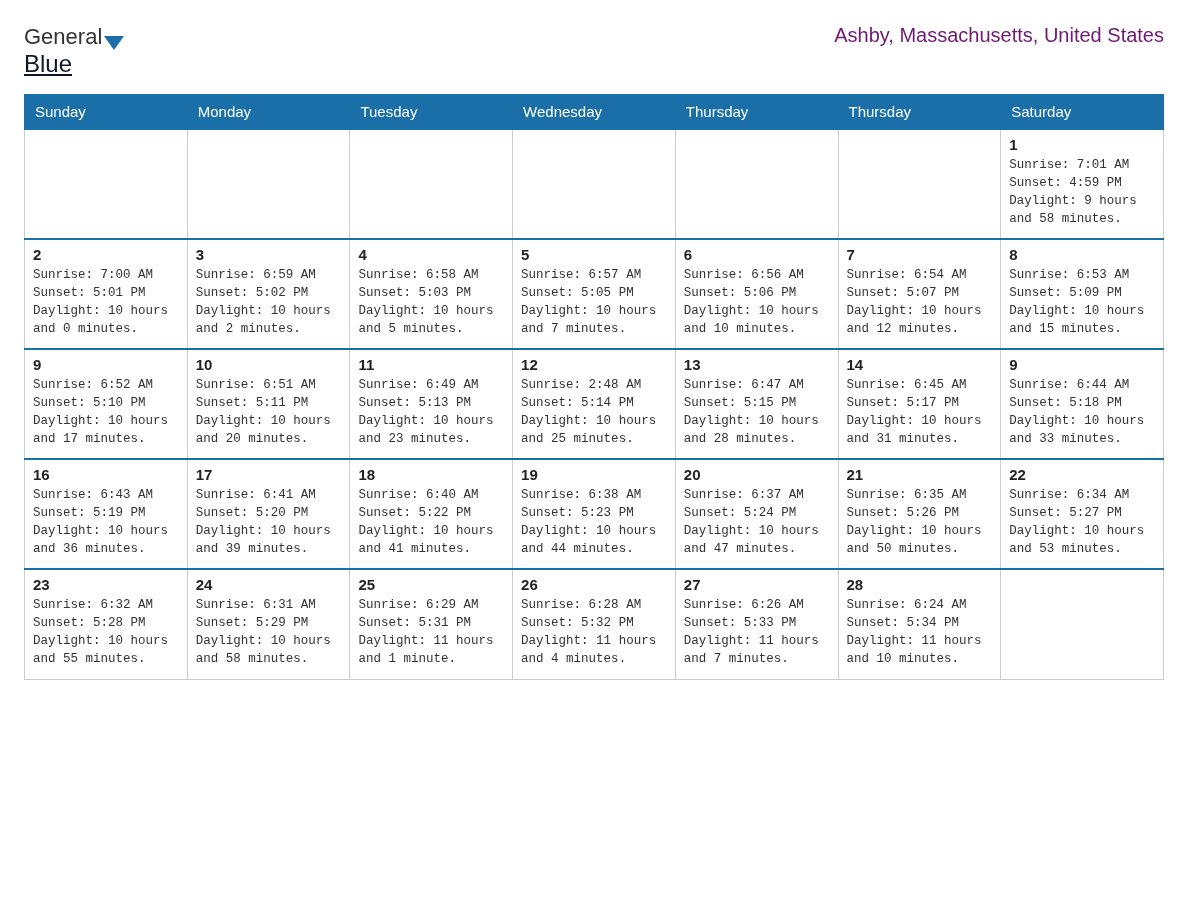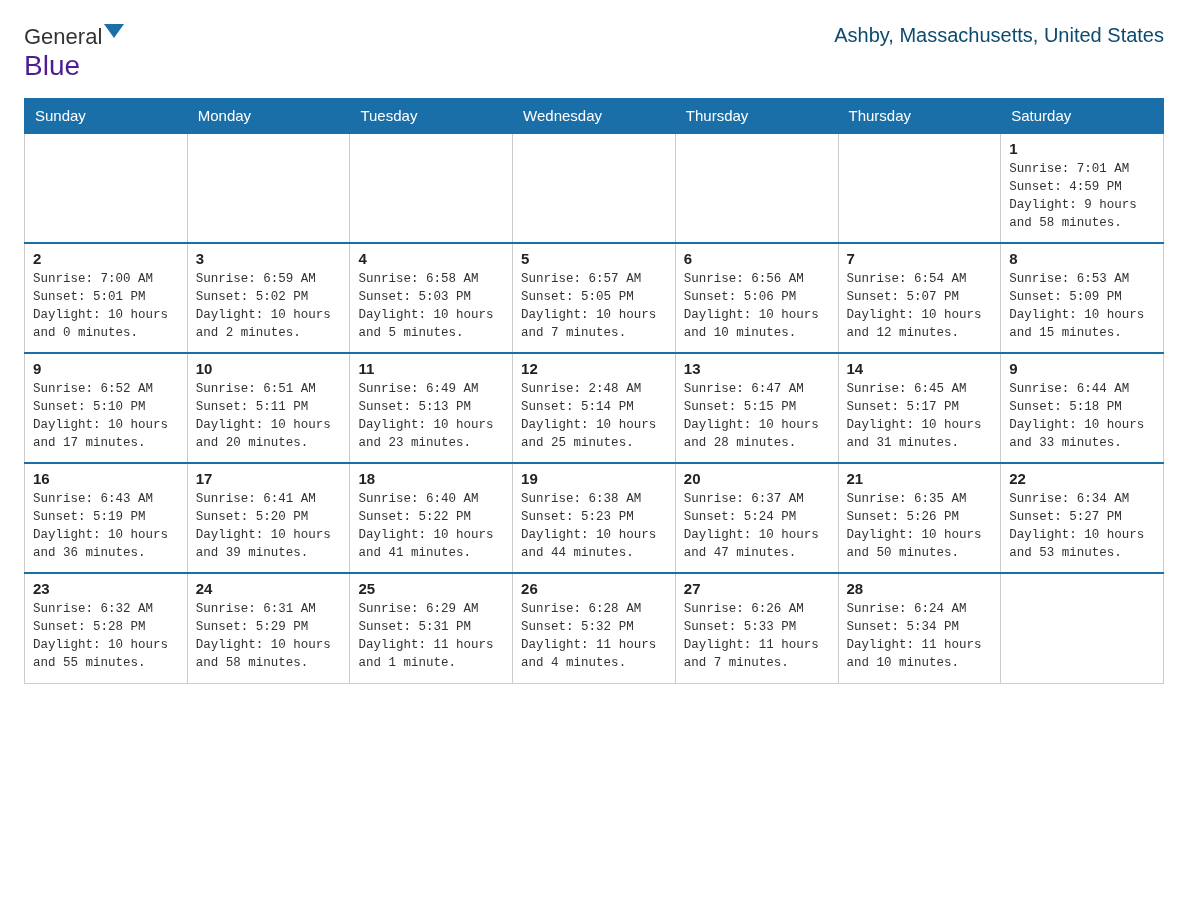--- a/index.html
+++ b/index.html
@@ -16,53 +16,54 @@
       align-items: flex-start;
       margin-bottom: 16px;
     }
     .logo {
       display: flex;
       flex-direction: column;
       align-items: flex-start;
     }
     .logo-text {
       display: flex;
-      align-items: flex-start;
+      align-items: flex-end;
       font-size: 22px;
       font-weight: normal;
       color: #333;
     }
     .logo-general {
       color: #333;
       font-size: 22px;
     }
     .logo-arrow {
       width: 0;
       height: 0;
       border-left: 10px solid transparent;
       border-right: 10px solid transparent;
       border-top: 14px solid #1a6fa8;
       margin: 0 2px;
       display: inline-block;
     }
     .logo-blue {
-      color: #4c1d95;
-      font-size: 28px;
+      color: #0f172a;
+      font-size: 24px;
+      text-decoration: underline;
     }
     .title-section {
       text-align: right;
     }
     .month-title {
       font-size: 48px;
       font-weight: bold;
       color: #222;
     }
     .location {
       font-size: 20px;
-      color: #0c4a6e;
+      color: #701a75;
     }
     .calendar {
       width: 100%;
       border-collapse: collapse;
       border: 1px solid #999;
     }
     .calendar th {
       background-color: #1a6fa8;
       color: #fff;
       padding: 8px 10px;

